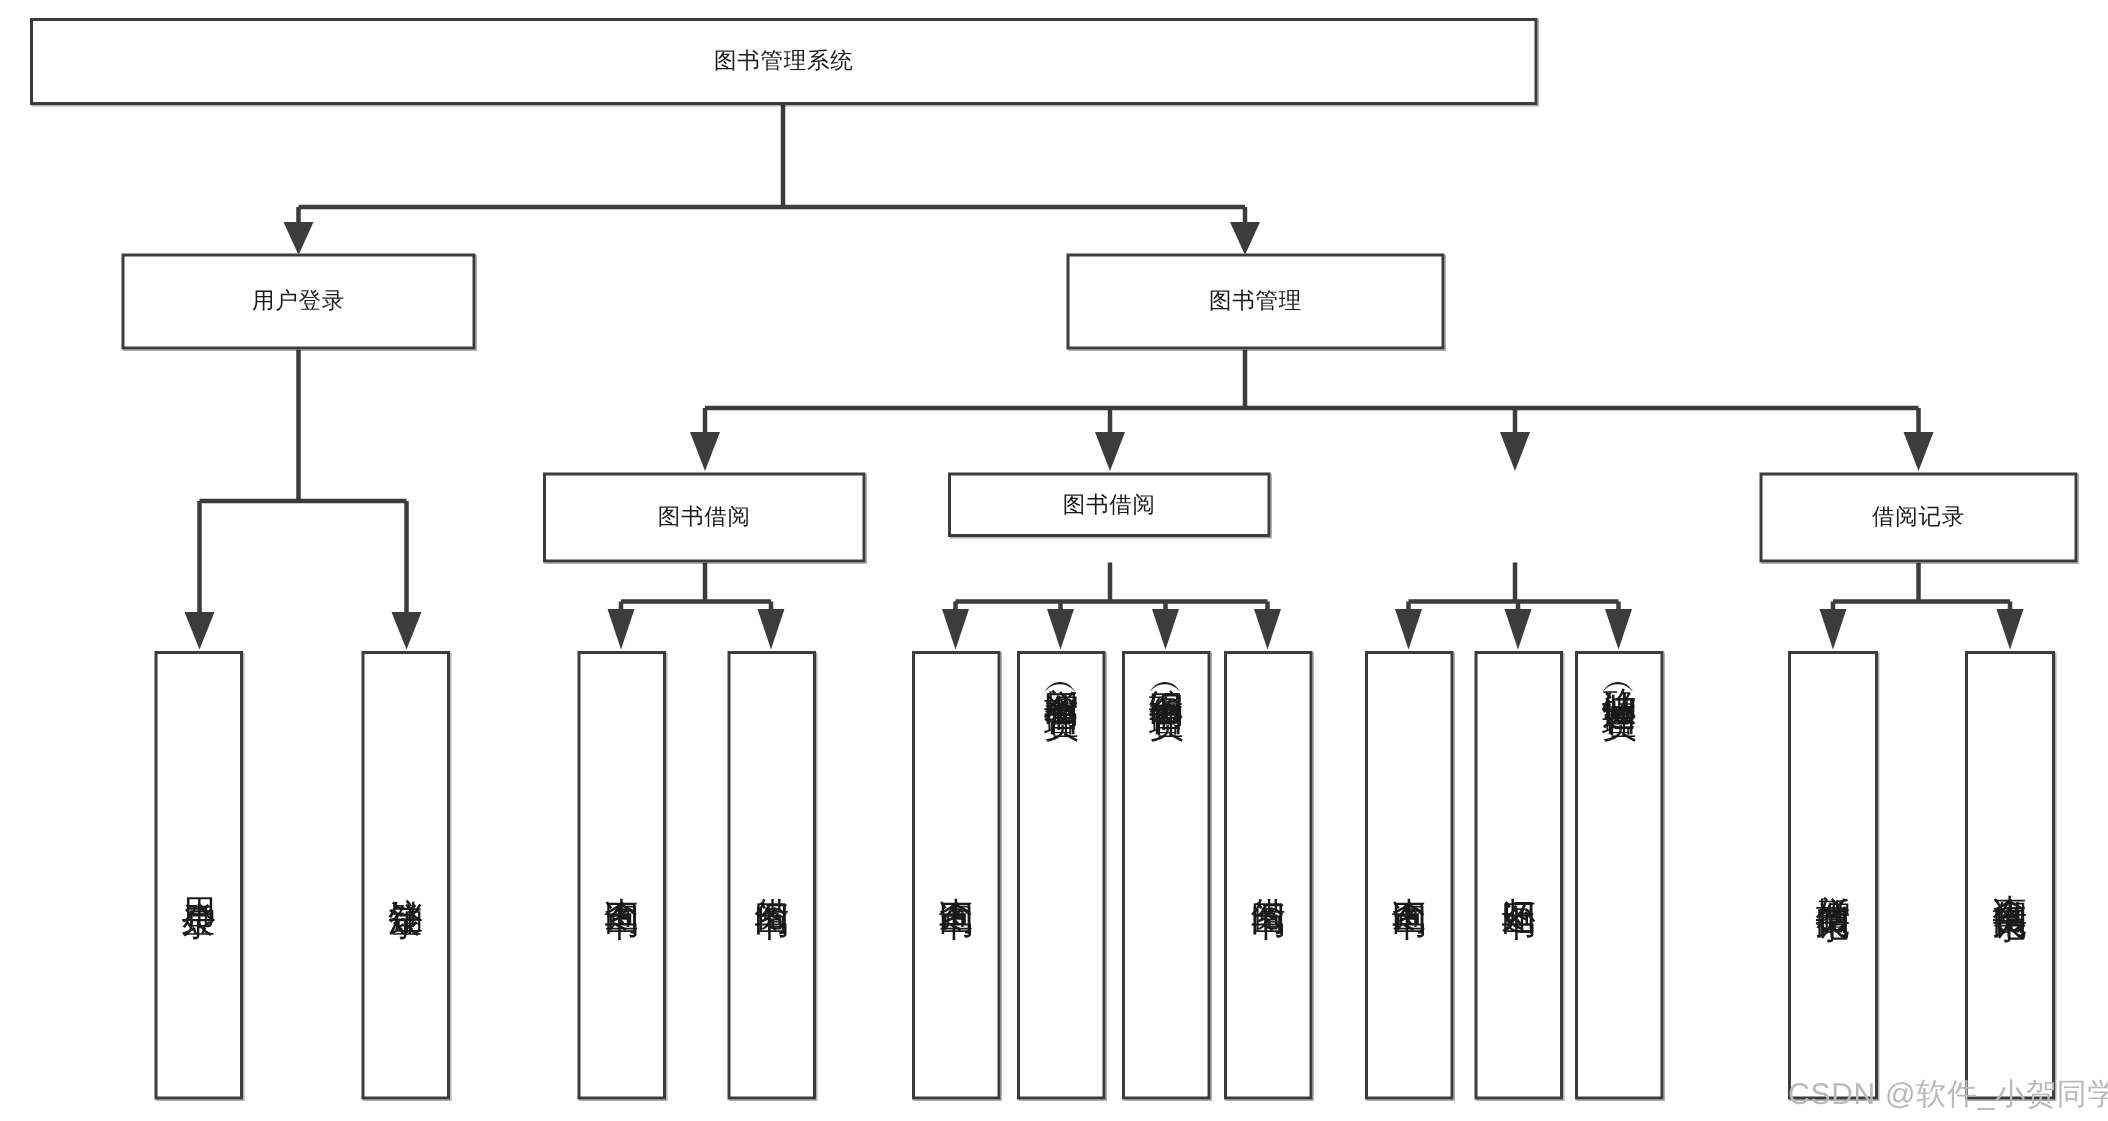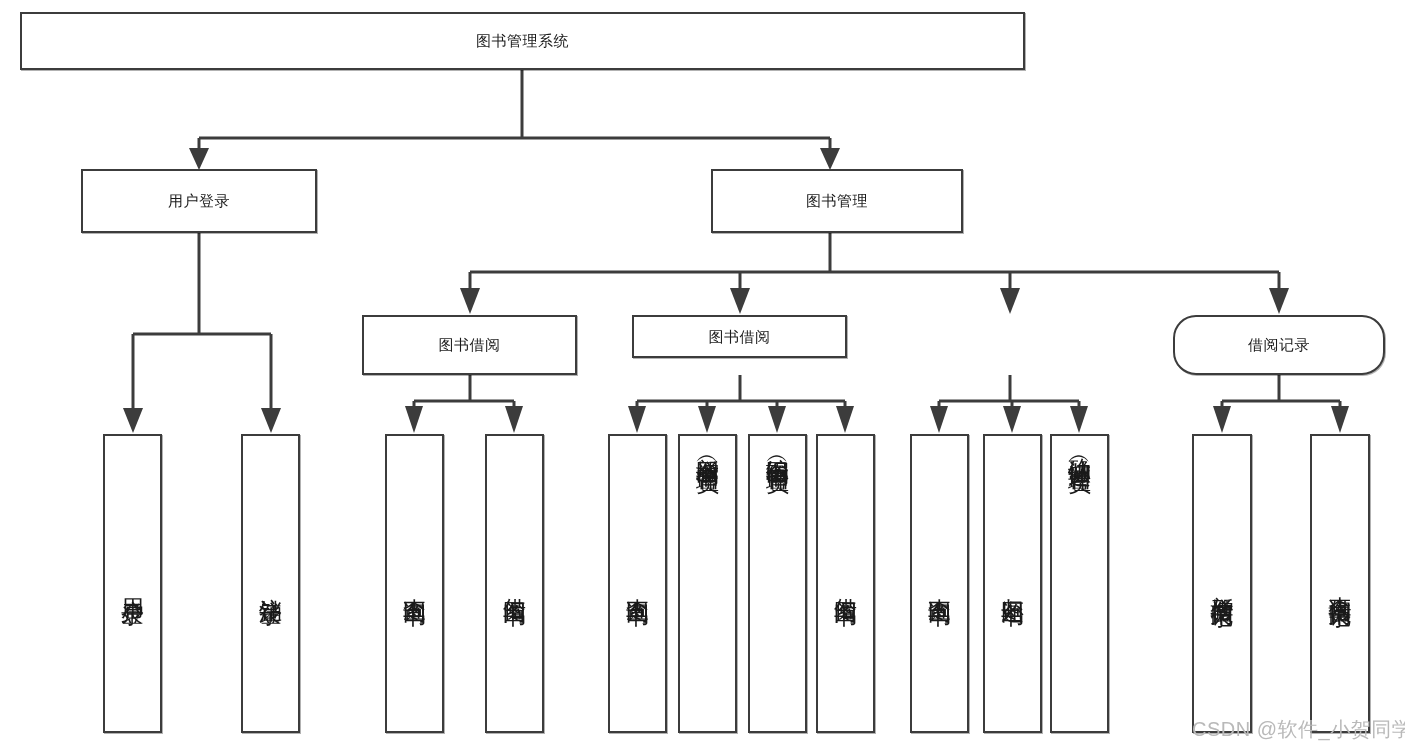--- a/index.html
+++ b/index.html
@@ -181,21 +181,21 @@
   <div class="node-box" id="box-l2-1" style="left: 711px; top: 169px; width: 252px; height: 64px;">
     <span class="node-label-h">图书管理</span>
   </div>
 
   <div class="node-box" id="box-l3-0" style="left: 362px; top: 315px; width: 215px; height: 60px;">
     <span class="node-label-h">图书借阅</span>
   </div>
   <div class="node-box" id="box-l3-1" style="left: 632px; top: 315px; width: 215px; height: 43px;">
     <span class="node-label-h">图书借阅</span>
   </div>
-  <div class="node-box" id="box-l3-3" style="left: 1173px; top: 315px; width: 212px; height: 60px; border-radius: 23px;">
+  <div class="node-box" id="box-l3-3" style="left: 1173px; top: 315px; width: 212px; height: 60px;">
     <span class="node-label-h">借阅记录</span>
   </div>
 
   <div class="node-box vertical centered" id="box-leaf-0" style="left: 103px; top: 434px; width: 59px; height: 299px;">
     <span class="node-label-v">用户登录</span>
   </div>
   <div class="node-box vertical centered" id="box-leaf-1" style="left: 241px; top: 434px; width: 59px; height: 299px;">
     <span class="node-label-v">注销登录</span>
   </div>
   <div class="node-box vertical centered" id="box-leaf-2" style="left: 385px; top: 434px; width: 59px; height: 299px;">

